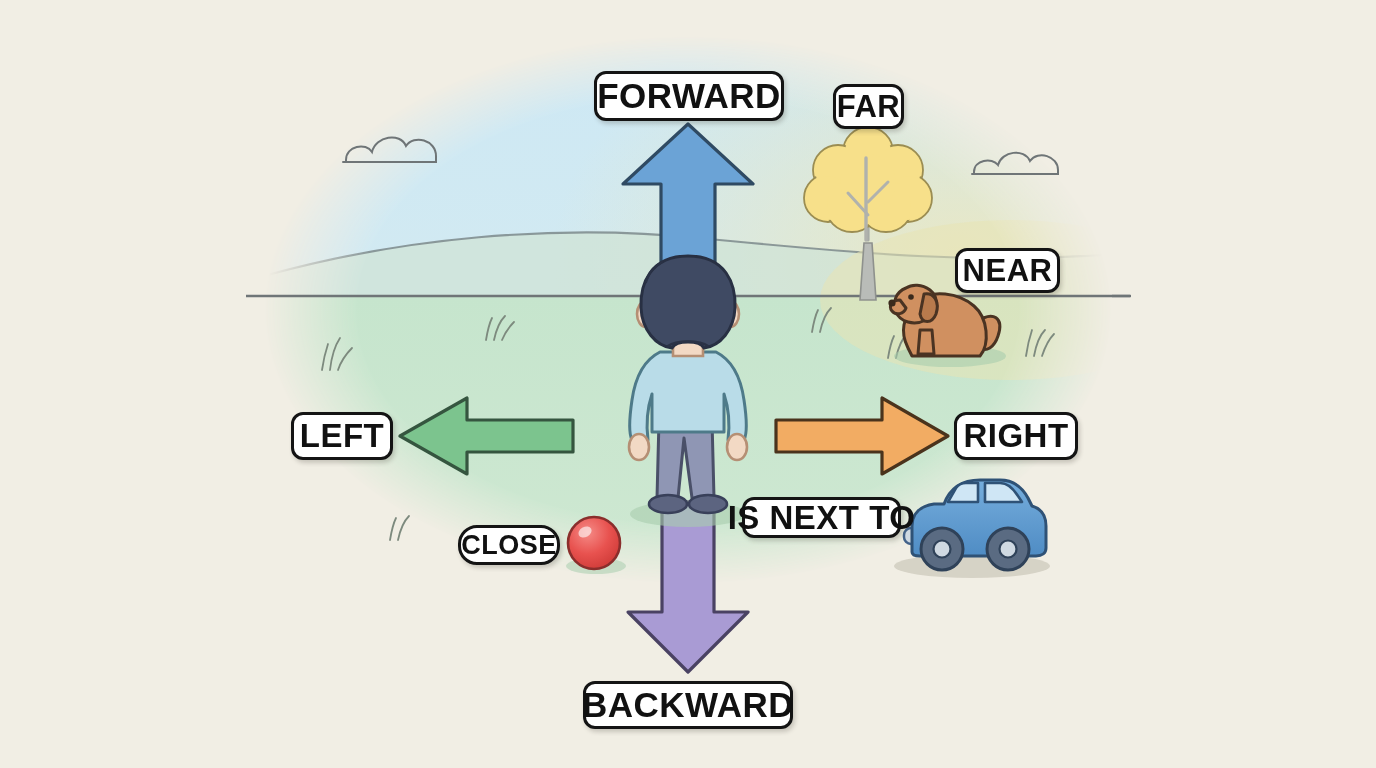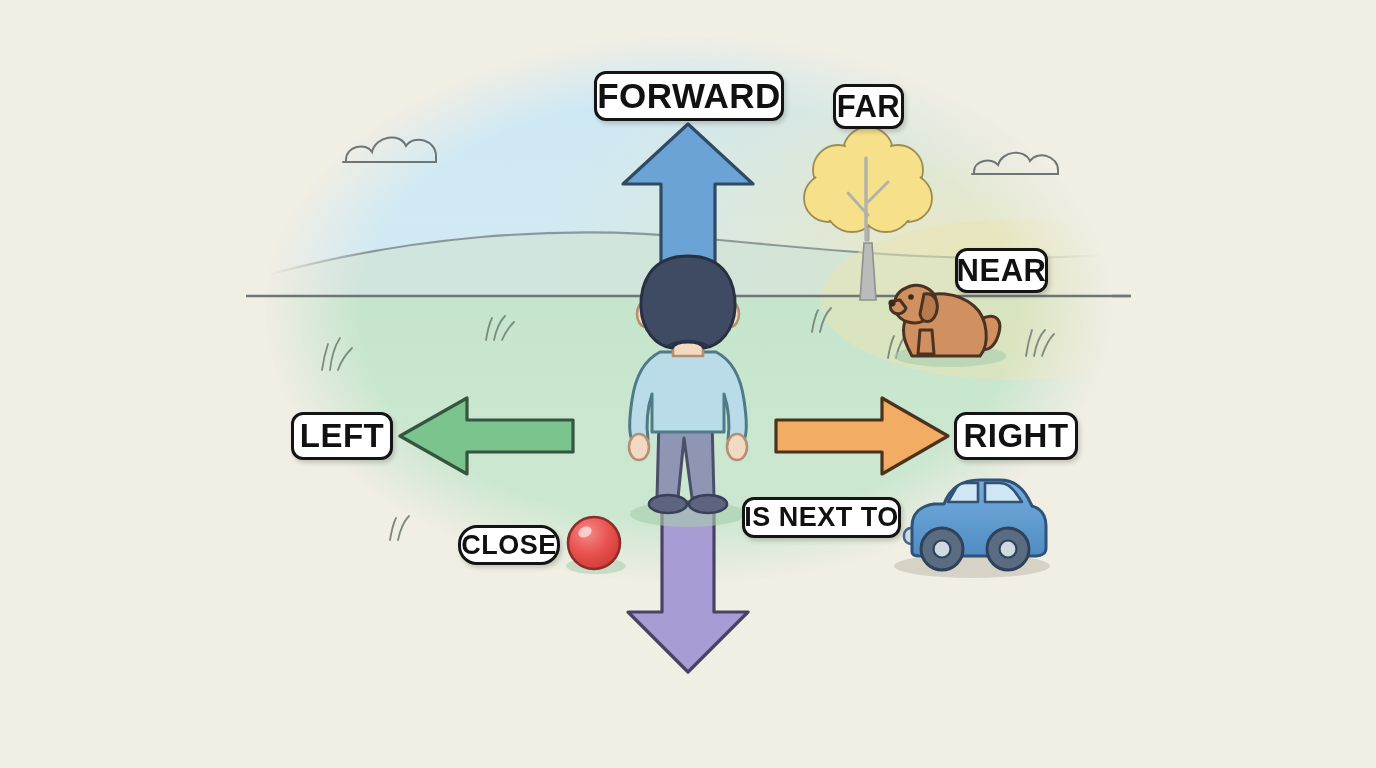--- a/index.html
+++ b/index.html
@@ -38,25 +38,25 @@
     display: flex;
     align-items: center;
     justify-content: center;
     box-sizing: border-box;
     box-shadow: 2px 3px 4px rgba(60,55,45,0.22);
     white-space: nowrap;
     user-select: none;
   }
   .pill-forward  { left: 594px; top: 71px;  width: 190px; height: 50px; font-size: 35px; text-align: right; }
   .pill-far      { left: 833px; top: 84px;  width: 71px;  height: 45px; font-size: 31px; }
-  .pill-near     { left: 955px; top: 248px; width: 93px;  height: 45px; font-size: 31px; }
+  .pill-near     { left: 955px; top: 248px; width: 105px;  height: 45px; font-size: 31px; }
   .pill-left     { left: 291px; top: 412px; width: 102px; height: 48px; font-size: 33px; }
   .pill-right    { left: 954px; top: 412px; width: 124px; height: 48px; font-size: 33px; }
   .pill-close    { left: 458px; top: 525px; width: 102px; height: 40px; font-size: 27px; border-radius: 19px; }
-  .pill-nextto   { left: 742px; top: 497px; width: 159px; height: 41px; font-size: 27px; }
+  .pill-nextto   { left: 742px; top: 497px; width: 159px; height: 41px; font-size: 33px; }
   .pill-backward { left: 583px; top: 681px; width: 210px; height: 48px; font-size: 35px; }
 </style>
 </head>
 <body>
 
 <div id="stage">
 
   <svg id="scene-svg" viewBox="0 0 1376 768">
     <defs>
       <clipPath id="ovalClip">
@@ -256,14 +256,15 @@
     </g>
   </svg>
 
   <div class="pill pill-forward">FORWARD</div>
   <div class="pill pill-far">FAR</div>
   <div class="pill pill-near">NEAR</div>
   <div class="pill pill-left">LEFT</div>
   <div class="pill pill-right">RIGHT</div>
   <div class="pill pill-close">CLOSE</div>
   <div class="pill pill-nextto">IS NEXT TO</div>
+  <div class="pill pill-backward">BACKWARD</div>
 
 </div>
 
 </body></html>

